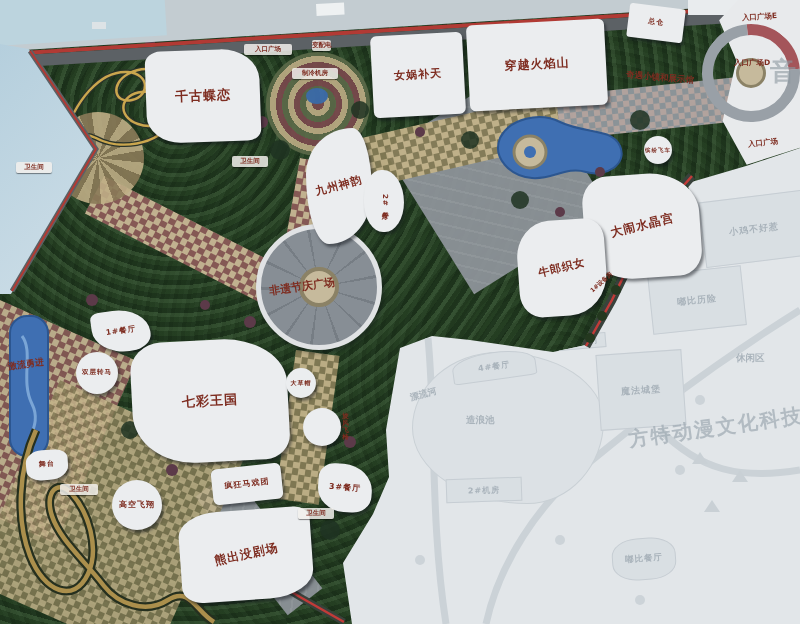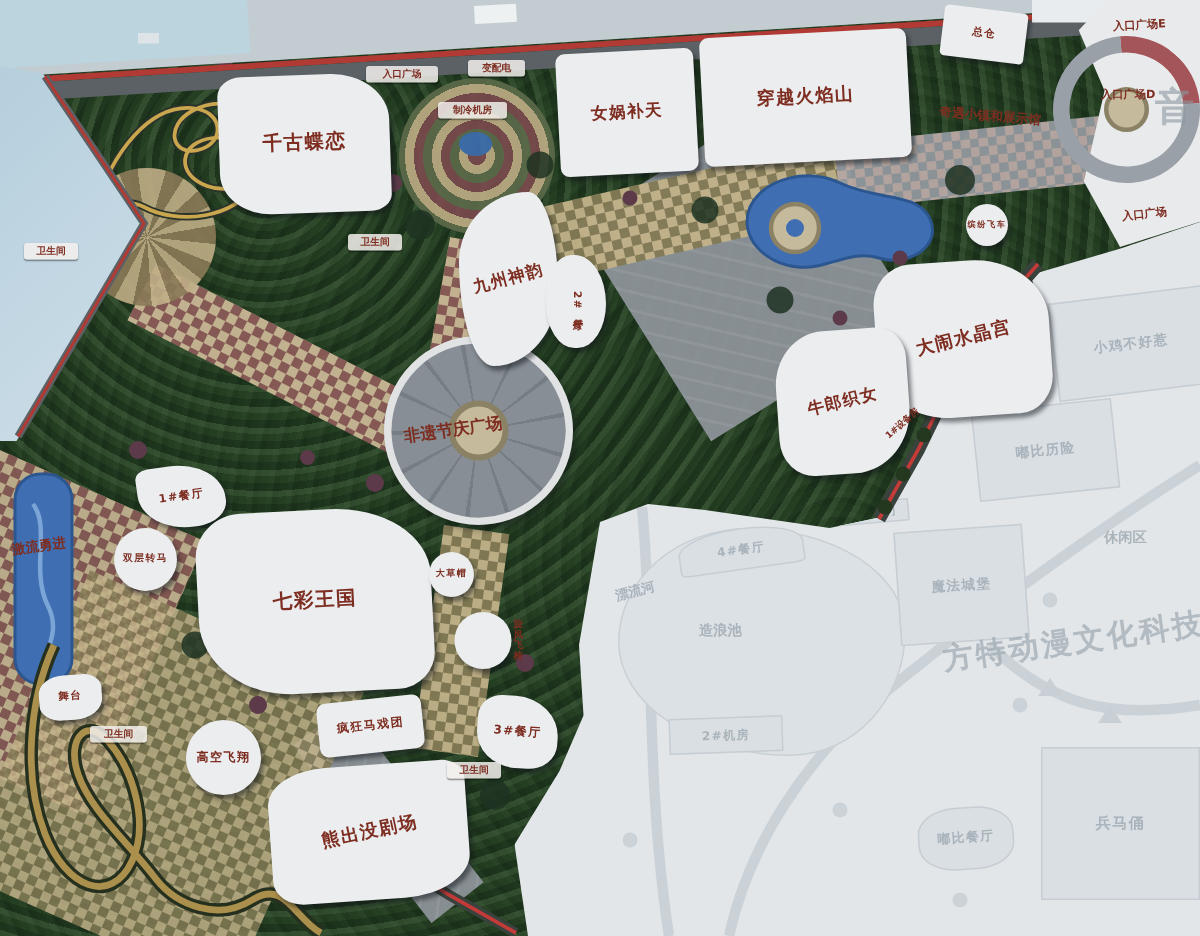--- a/index.html
+++ b/index.html
@@ -136,23 +136,20 @@
     <div class="fbld" style="left:412px;top:352px;width:192px;height:152px;border:1px solid #c9d0d5;background:#dce1e5;border-radius:45% 55% 40% 60% / 50% 45% 55% 50%;"></div>
     <div class="fbld" style="left:702px;top:196px;width:104px;height:66px;transform:rotate(-7deg);">
         <span style="font-size:9px;">小鸡不好惹</span>
       </div>
     <div class="fbld" style="left:650px;top:270px;width:94px;height:60px;transform:rotate(-6deg);">
         <span style="font-size:9px;">嘟比历险</span>
       </div>
     <div class="fbld" style="left:598px;top:352px;width:86px;height:76px;transform:rotate(-4deg);">
         <span style="font-size:9px;">魔法城堡</span>
       </div>
-    <div class="fbld" style="left:694px;top:498px;width:106px;height:102px;">
-        <span style="font-size:10px;">兵马俑</span>
-      </div>
     <div class="fbld" style="left:612px;top:538px;width:64px;height:42px;transform:rotate(-4deg);border-radius:40%;">
         <span style="font-size:8.5px;">嘟比餐厅</span>
       </div>
     <div class="fbld" style="left:452px;top:352px;width:84px;height:28px;transform:rotate(-8deg);border-radius:50% 50% 8% 8%;">
         <span style="font-size:8px;">4#餐厅</span>
       </div>
     <div class="fbld" style="left:446px;top:478px;width:76px;height:24px;transform:rotate(-2deg);">
         <span style="font-size:8px;">2#机房</span>
       </div>
     <div class="fbld" style="left:558px;top:334px;width:48px;height:15px;transform:rotate(-5deg);">
@@ -245,37 +242,37 @@
     </div>
   <div class="bld" style="left:212px;top:466px;width:70px;height:36px;transform:rotate(-6deg);border-radius:6px;">
       <span style="font-size:8px;">疯狂马戏团</span>
     </div>
   <div class="bld" style="left:318px;top:464px;width:54px;height:48px;transform:rotate(4deg);border-radius:30% 55% 35% 50%;">
       <span style="font-size:8px;">3#餐厅</span>
     </div>
   <div class="bld" style="left:26px;top:450px;width:42px;height:30px;transform:rotate(-4deg);border-radius:40% 30% 45% 35%;">
       <span style="font-size:7px;">舞台</span>
     </div>
-  <div class="bld" style="left:124px;top:480px;width:50px;height:50px;border-radius:50%;">
+  <div class="bld" style="left:112px;top:480px;width:50px;height:50px;border-radius:50%;">
       <span style="font-size:8px;">高空飞翔</span>
     </div>
   <div class="bld" style="left:180px;top:510px;width:132px;height:90px;transform:rotate(-4deg);border-radius:30% 12% 34% 16% / 26% 14% 30% 18%;">
       <span style="font-size:12px;transform:rotate(-8deg);">熊出没剧场</span>
     </div>
   <div class="bld" style="left:644px;top:136px;width:28px;height:28px;border-radius:50%;">
       <span style="font-size:5.5px;">缤纷飞车</span>
     </div>
 
   <div class="tag" style="left:16px;top:162px;width:36px;">卫生间</div>
   <div class="tag" style="left:232px;top:156px;width:36px;">卫生间</div>
   <div class="tag" style="left:298px;top:508px;width:36px;">卫生间</div>
   <div class="tag" style="left:60px;top:484px;width:38px;">卫生间</div>
 
   <div class="tag" style="left:244px;top:44px;width:48px;">入口广场</div>
-  <div class="tag" style="left:312px;top:40px;width:38px;">变配电</div>
+  <div class="tag" style="left:312px;top:40px;width:19px;">变配电</div>
   <div class="tag" style="left:292px;top:68px;width:46px;">制冷机房</div>
 
   <div class="lbl" style="left:8px;top:358px;font-size:9px;transform:rotate(-8deg);">激流勇进</div>
   <div class="lbl" style="left:626px;top:72px;font-size:8.5px;transform:rotate(5deg);">奇遇小镇和展示馆</div>
   <div class="lbl" style="left:588px;top:278px;font-size:6px;transform:rotate(-42deg);">1#设备房</div>
   <div class="lbl" style="left:742px;top:12px;font-size:7.5px;transform:rotate(-3deg);">入口广场E</div>
   <div class="lbl" style="left:734px;top:58px;font-size:7.5px;">入口广场D</div>
   <div class="lbl" style="left:748px;top:138px;font-size:7.5px;transform:rotate(-6deg);">入口广场</div>
   <div class="lbl" style="left:770px;top:54px;font-size:26px;color:rgba(140,152,160,.6);">音</div>
 

